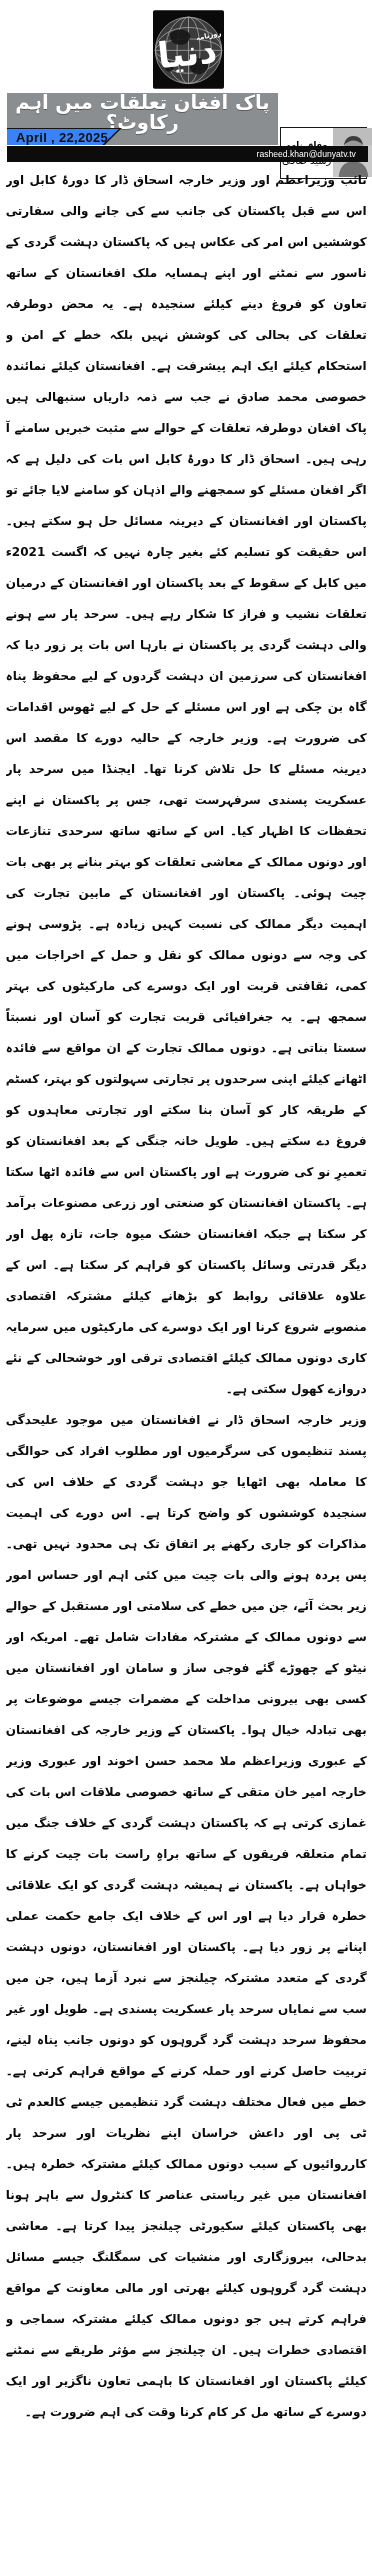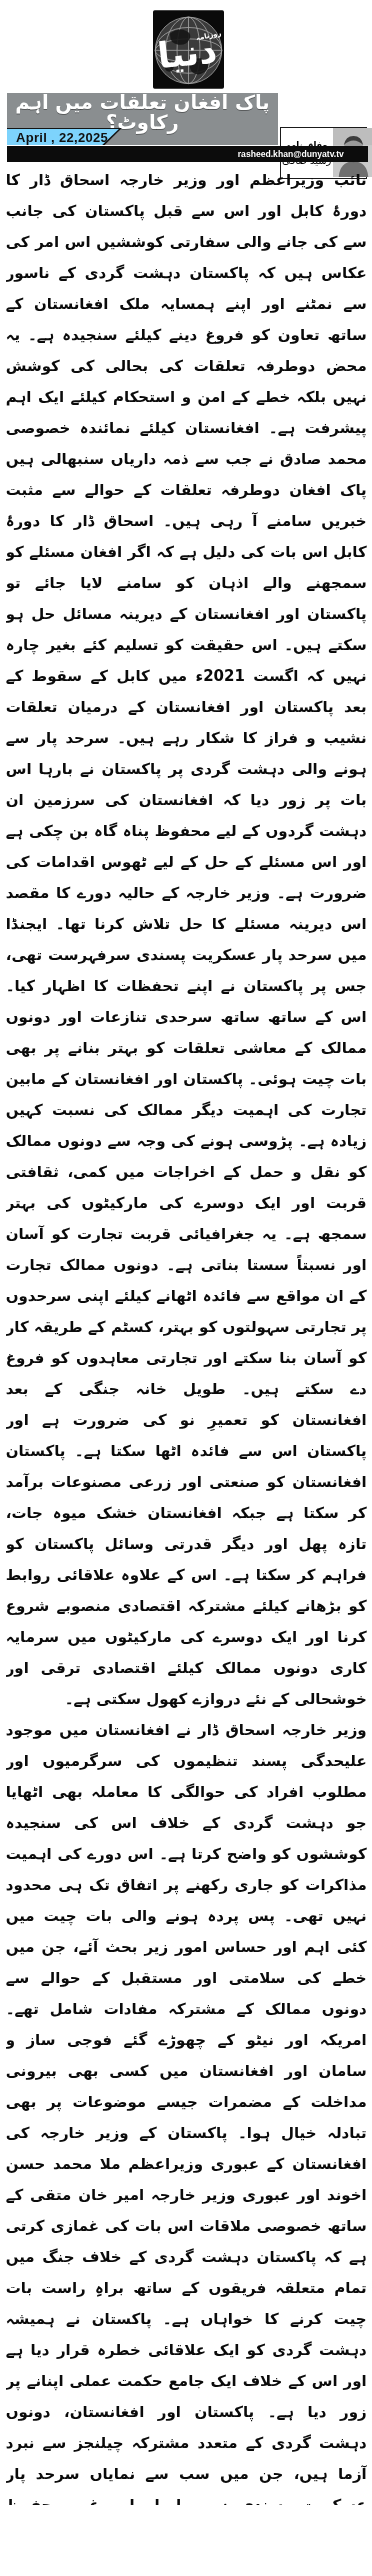--- a/index.html
+++ b/index.html
@@ -11,46 +11,46 @@
   
   .headline-bar{position:absolute;left:6.9px;top:93px;width:271px;height:52px;
     background:#8a8e90;display:flex;align-items:flex-start;justify-content:center;}
   .headline-text{color:#ffffff;font-weight:bold;font-size:19.5px;line-height:1;
     direction:rtl;text-align:center;padding-bottom:8px;text-shadow:0 0.6px 0.6px rgba(0,0,0,.35);}
 
   
   .date-flag-outer{position:absolute;left:6.9px;top:128px;width:115px;height:17px;
     background:#141414;clip-path:polygon(0 0,100% 0,85% 100%,0 100%);}
   .date-flag-inner{position:absolute;left:0;top:1.1px;width:112px;height:16px;
-    background:#7dd3fc;clip-path:polygon(0 0,100% 0,85% 100%,0 100%);
+    background:#3b82f6;clip-path:polygon(0 0,100% 0,85% 100%,0 100%);
     display:flex;align-items:center;}
   .date-text{font-family:"Liberation Sans",sans-serif;font-weight:bold;
     font-size:13px;color:#111111;padding-left:9.2px;letter-spacing:0.3px;}
 
   
   .email-bar{position:absolute;left:6.9px;top:146px;width:361px;height:16px;
     background:#0c0c0c;display:flex;align-items:center;justify-content:flex-end;}
-  .email-text{color:#ffffff;font-family:"Liberation Sans",sans-serif;font-weight:bold;
-    font-size:8.6px;padding-right:24px;}
+  .email-text{color:#ffffff;font-family:"Liberation Sans",sans-serif;font-weight:normal;
+    font-size:8.6px;padding-right:12px;}
 
   
   .author-box{position:absolute;left:280px;top:93px;width:87px;height:52px;
     background:#ffffff;border:1.1px solid #1a1a1a;box-sizing:border-box;
     display:flex;flex-direction:row;margin-top:34px;}
   .author-meta{flex:1 1 auto;display:flex;flex-direction:column;align-items:center;
     justify-content:center;direction:rtl;padding:1.1px 1.1px;}
   .column-name{font-weight:bold;font-size:8.6px;color:#000000;white-space:nowrap;}
   .author-divider{width:19.5px;height:0;border-top:1.1px solid #000000;margin:2.3px 0;}
   .author-name{font-size:10px;color:#000000;white-space:nowrap;}
   .author-photo{flex:0 0 41px;height:100%;}
 
   
   .article{position:absolute;left:5.7px;top:165px;width:361px;height:2340px;
     direction:rtl;text-align:justify;text-align-last:right;
-    font-size:15px;line-height:31px;color:#0b0b0b;font-weight:bold;overflow:hidden;}
+    font-size:12px;line-height:31px;color:#0b0b0b;font-weight:bold;overflow:hidden;}
   .article p{margin:0;padding:0;}
 </style>
 </head>
 <body>
 
 <div class="logo">
   <svg width="71" height="79" viewBox="0 0 124 137" xmlns="http://www.w3.org/2000/svg">
     <rect x="0" y="0" width="124" height="137" rx="3" fill="#0a0a0a"></rect>
     <circle cx="62" cy="70" r="58" fill="#3b3b3b"></circle>
     <g stroke="#b9b9b9" stroke-width="1.4" fill="none" opacity="0.85">

